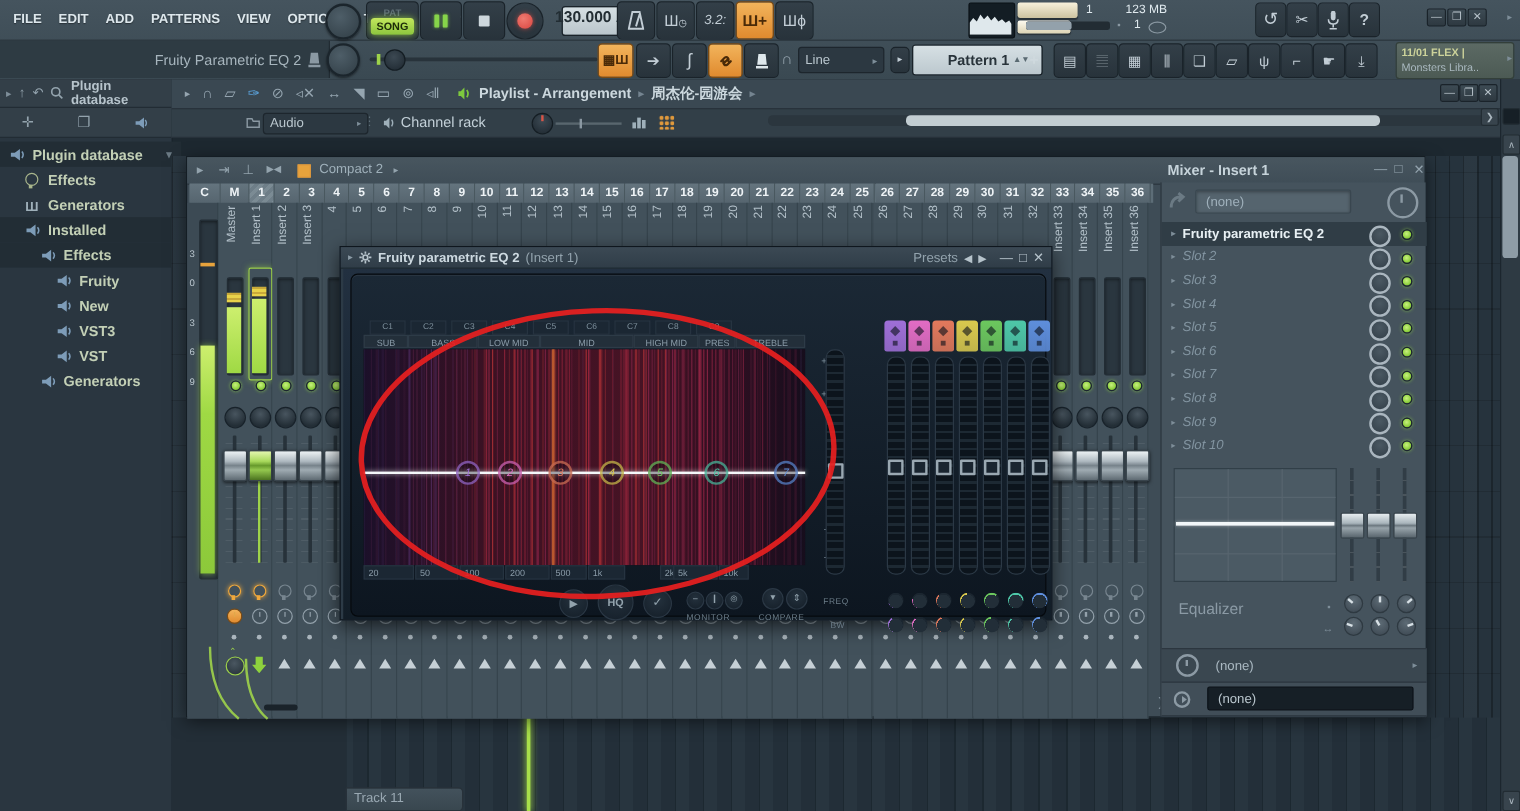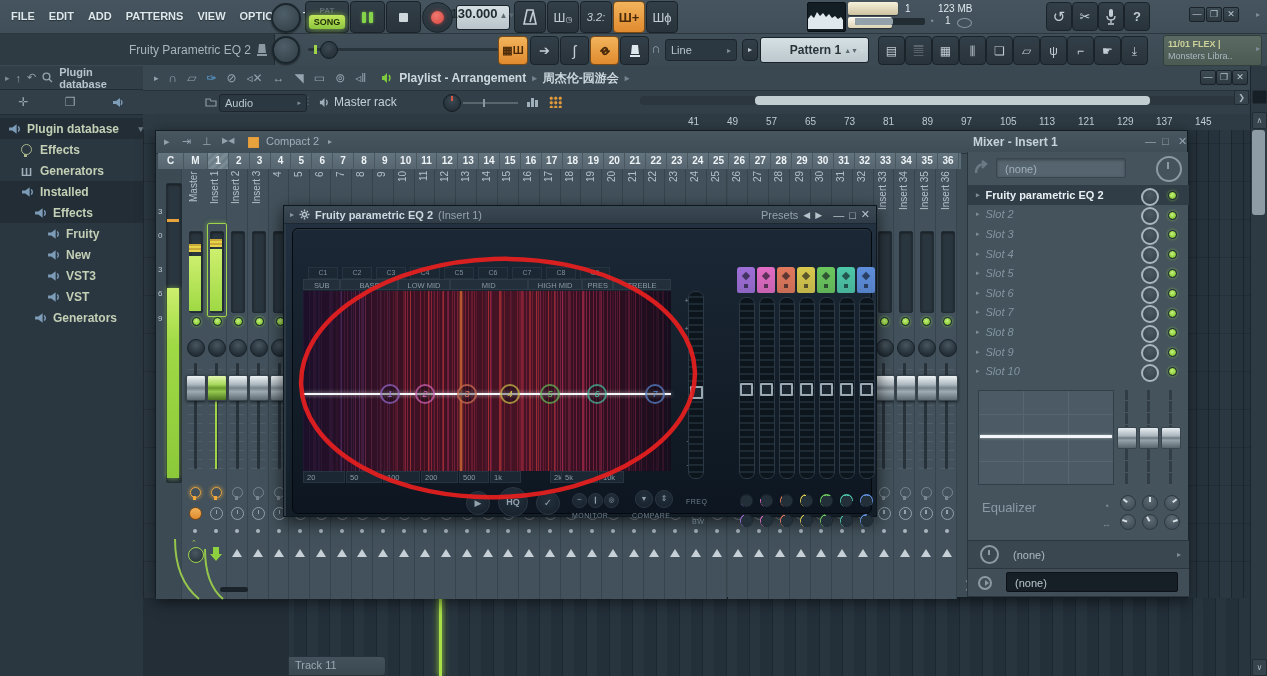--- a/index.html
+++ b/index.html
@@ -170,21 +170,21 @@
       <div class="tbtn abs" style="left:350px;top:1px;width:33px;height:30px;gap:3px;">
         <div class="pausebar"></div>
           <div class="pausebar"></div>
       </div>
       <div class="tbtn abs" style="left:386px;top:1px;width:33px;height:30px;">
           <div id="stopsq"></div>
         </div>
       <div class="tbtn abs" style="left:422px;top:2px;width:29px;height:29px;border-radius:50%;">
           <div id="recdot"></div>
         </div>
-      <div id="bpmbox" class="abs" style="left:456px;top:5px;width:52px;height:23px;">
+      <div id="bpmbox" class="abs" style="left:468px;top:5px;width:52px;height:23px;">
         <span style="font-size:13px;font-weight:bold;">130.000</span>
         <span style="font-size:8px;color:#5a6a72;margin-left:2px;">▲▼</span>
       </div>
       <div class="tbtn abs" style="left:514px;top:1px;width:30px;height:30px;">
         <svg width="14" height="16" viewBox="0 0 14 16">
             <path d="M4 1 L10 1 L13 15 L1 15 Z M7 13 L10 3" stroke="#c2cdd5" fill="none" stroke-width="1.6"></path>
           </svg>
       </div>
       <div class="tbtn abs" style="left:547px;top:1px;width:30px;height:30px;">
           <span class="glyph">Ш<span style="font-size:8px;">◷</span></span>
@@ -437,54 +437,38 @@
       </svg>
     <div class="selbox abs" style="left:76px;top:3px;width:76px;height:16px;">
       <span>Audio</span>
         <span style="font-size:7px;color:#7e8e99;">▸</span>
     </div>
     <span class="abs" style="left:160px;top:4px;color:#5f6e78;font-size:10px;">⋮</span>
     <svg class="abs" style="left:176px;top:6px;" width="11" height="11" viewBox="0 0 12 12">
         <path d="M1 4 H3 L6 1 V11 L3 8 H1 Z" fill="#9fb0ba"></path>
         <path d="M8 3 Q10 6 8 9" stroke="#9fb0ba" fill="none" stroke-width="1.3"></path>
       </svg>
-    <span class="abs" style="left:191px;top:4px;font-size:12px;color:#c3d0d8;">Master rack</span>
+    <span class="abs" style="left:191px;top:4px;font-size:12px;color:#c3d0d8;">Channel rack</span>
     <div class="abs" style="left:300px;top:3px;width:16px;height:16px;border-radius:50%;background:radial-gradient(circle at 50% 35%,#3c4953,#1d272f);border:1px solid #141d23;">
       <div class="abs" style="left:7px;top:1px;width:2px;height:5px;background:#d85548;"></div>
     </div>
     <div class="abs" style="left:320px;top:11px;width:55px;height:2px;background:#59666e;">
       <div class="abs" style="left:20px;top:-3px;width:2px;height:8px;background:#8a98a2;"></div>
     </div>
     <div class="abs" style="left:384px;top:6px;width:14px;height:10px;">
       <div class="abs" style="left:0;bottom:0;width:3px;height:5px;background:#9fb0ba;"></div>
       <div class="abs" style="left:4px;bottom:0;width:3px;height:9px;background:#9fb0ba;"></div>
       <div class="abs" style="left:8px;bottom:0;width:3px;height:7px;background:#9fb0ba;"></div>
     </div>
     <div class="abs" style="left:406px;top:5px;width:13px;height:12px;
          background:radial-gradient(circle 1.6px, #e0993c 1.5px, transparent 2px) 0 0/4.5px 4.5px;"></div>
     <div class="abs" style="left:497px;top:5px;width:610px;height:9px;background:#2b363e;border-radius:4px;">
       <div class="abs" style="left:115px;top:0;width:395px;height:9px;background:#c2cdd2;border-radius:4px;"></div>
     </div>
   </div>
-  <div id="timeline" class="abs">
-      <div class="tl-num" style="left: 545px;">41</div>
-      <div class="tl-num" style="left: 584px;">49</div>
-      <div class="tl-num" style="left: 623px;">57</div>
-      <div class="tl-num" style="left: 662px;">65</div>
-      <div class="tl-num" style="left: 701px;">73</div>
-      <div class="tl-num" style="left: 740px;">81</div>
-      <div class="tl-num" style="left: 779px;">89</div>
-      <div class="tl-num" style="left: 818px;">97</div>
-      <div class="tl-num" style="left: 857px;">105</div>
-      <div class="tl-num" style="left: 896px;">113</div>
-      <div class="tl-num" style="left: 935px;">121</div>
-      <div class="tl-num" style="left: 974px;">129</div>
-      <div class="tl-num" style="left: 1013px;">137</div>
-      <div class="tl-num" style="left: 1052px;">145</div>
-    </div>
   <div id="plgrid" class="abs"></div>
   <div id="plbottom" class="abs"></div>
   <div id="plbottom-left" class="abs"></div>
   <div id="playhead" class="abs" style="left:439px;top:596px;width:3px;height:80px;"></div>
 
   <div class="trackpanel abs" style="left:288px;top:656px;width:98px;height:20px;">
     <div class="trackname">Track 11</div>
   </div>
 
   <div class="winbtn abs" style="left:1200px;top:70px;">—</div>

